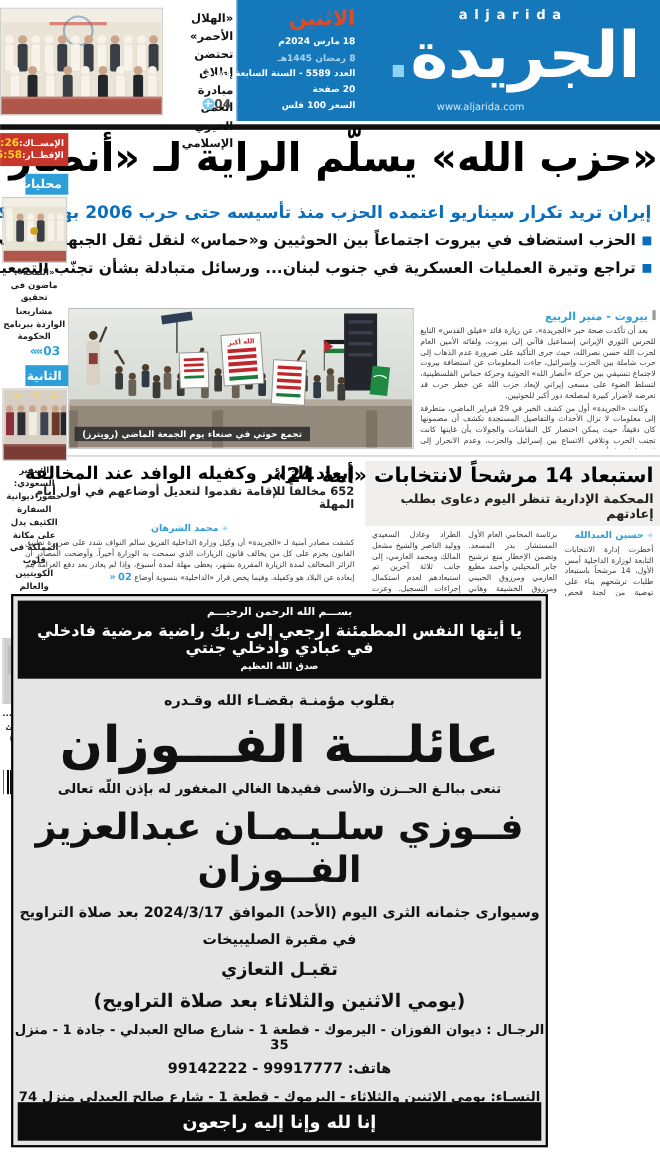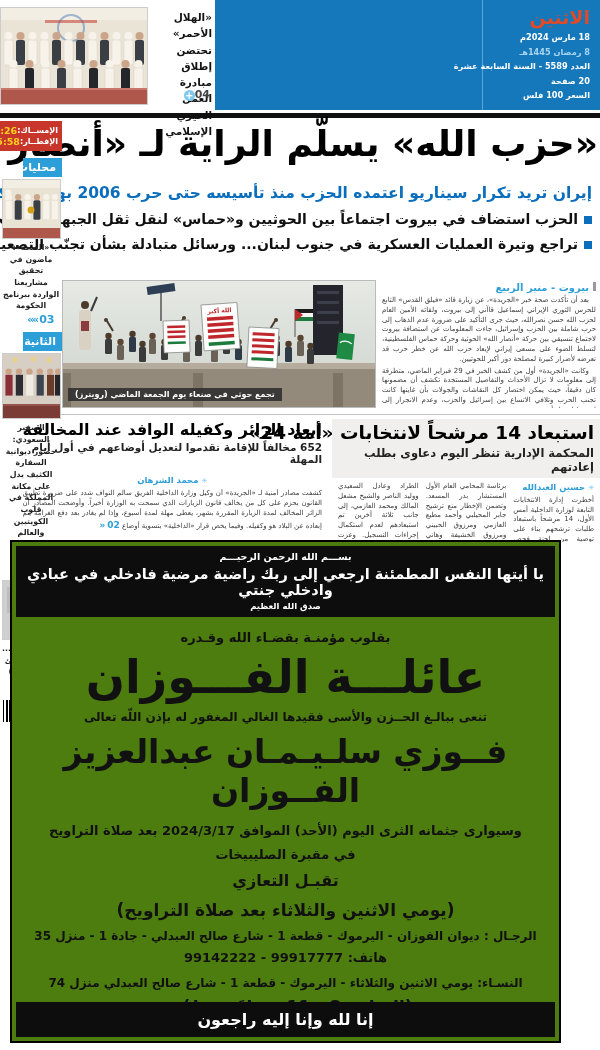--- a/index.html
+++ b/index.html
@@ -71,21 +71,21 @@
   .sb-blue{background:#2d9fd8;}
   .sb-orange{background:#f04b23;}
   .sb-photo{display:block;margin:0 1px;border:1px solid #ccc;}
   .sb-text{font-size:7.8px;font-weight:bold;color:#222;text-align:center;line-height:1.5;padding:3px 2px 1px;}
   .sb-ref{font-size:11px;font-weight:bold;color:#2d9fd8;text-align:left;padding:0 2px 6px;direction:ltr;margin-left:25px;}
   .sb-ref .chev2::after{content:"««";letter-spacing:-2px;margin-right:2px;}
   .sb-ref-orange{color:#f04b23;}
   .barcode{height:22px;margin:2px 3px 0;background:
      repeating-linear-gradient(90deg,#000 0 1px,#fff 1px 3px,#000 3px 5px,#fff 5px 6px,#000 6px 7px,#fff 7px 10px);}
   
-  .obit{position:absolute;top:540px;left:10px;width:551px;height:503px;border:2.5px solid #000;background:#4d7c0f;
+  .obit{position:absolute;top:540px;left:10px;width:488px;height:503px;border:2.5px solid #000;background:#e5e5e5;
         box-sizing:border-box;text-align:center;}
   .obit-banner{background:#0d0d0d;color:#fff;margin:4px;padding:5px 4px 6px;}
   .obit-bism{font-size:9.5px;font-weight:bold;}
   .obit-verse{font-size:14.5px;font-weight:bold;margin:4px 0 3px;}
   .obit-sadaqa{font-size:8.5px;font-weight:bold;}
   .obit-intro{font-size:13px;font-weight:bold;margin-top:13px;}
   .obit-family{font-size:46px;font-weight:bold;margin-top:6px;line-height:1.15;}
   .obit-mourn{font-size:12px;font-weight:bold;margin-top:6px;}
   .obit-name{font-size:33px;font-weight:bold;margin-top:8px;line-height:1.2;}
   .obit-burial{font-size:13px;font-weight:bold;margin-top:12px;}
@@ -146,20 +146,25 @@
         <use href="#fb" x="120" y="52"></use>
         <use href="#fw" x="133" y="52"></use>
       <rect y="80" width="146" height="16" fill="#b0574b"></rect>
       <rect y="80" width="146" height="2" fill="#c9766a"></rect>
     </svg>
     <div class="tl-text">«الهلال الأحمر» تحتضن إطلاق مبادرة العمل الخيري الإسلامي</div>
     <div class="tl-page"><span class="plusdot"></span><b>04</b></div>
   </div>
 
   <div class="masthead">
+    <div class="logo-area">
+      <div class="logo-latin">aljarida</div>
+      <div class="logo-word"><span>الجريدة</span><span class="logo-dot">.</span></div>
+      <div class="logo-site">www.aljarida.com</div>
+    </div>
     <div class="date-block">
       <div class="date-day">الاثنين</div>
       <div class="date-line">18 مارس 2024م</div>
       <div class="date-line date-hijri">8 رمضان 1445هـ</div>
       <div class="date-line">العدد 5589 - السنة السابعة عشرة</div>
       <div class="date-line">20 صفحة</div>
       <div class="date-line">السعر 100 فلس</div>
     </div>
   </div>
 

